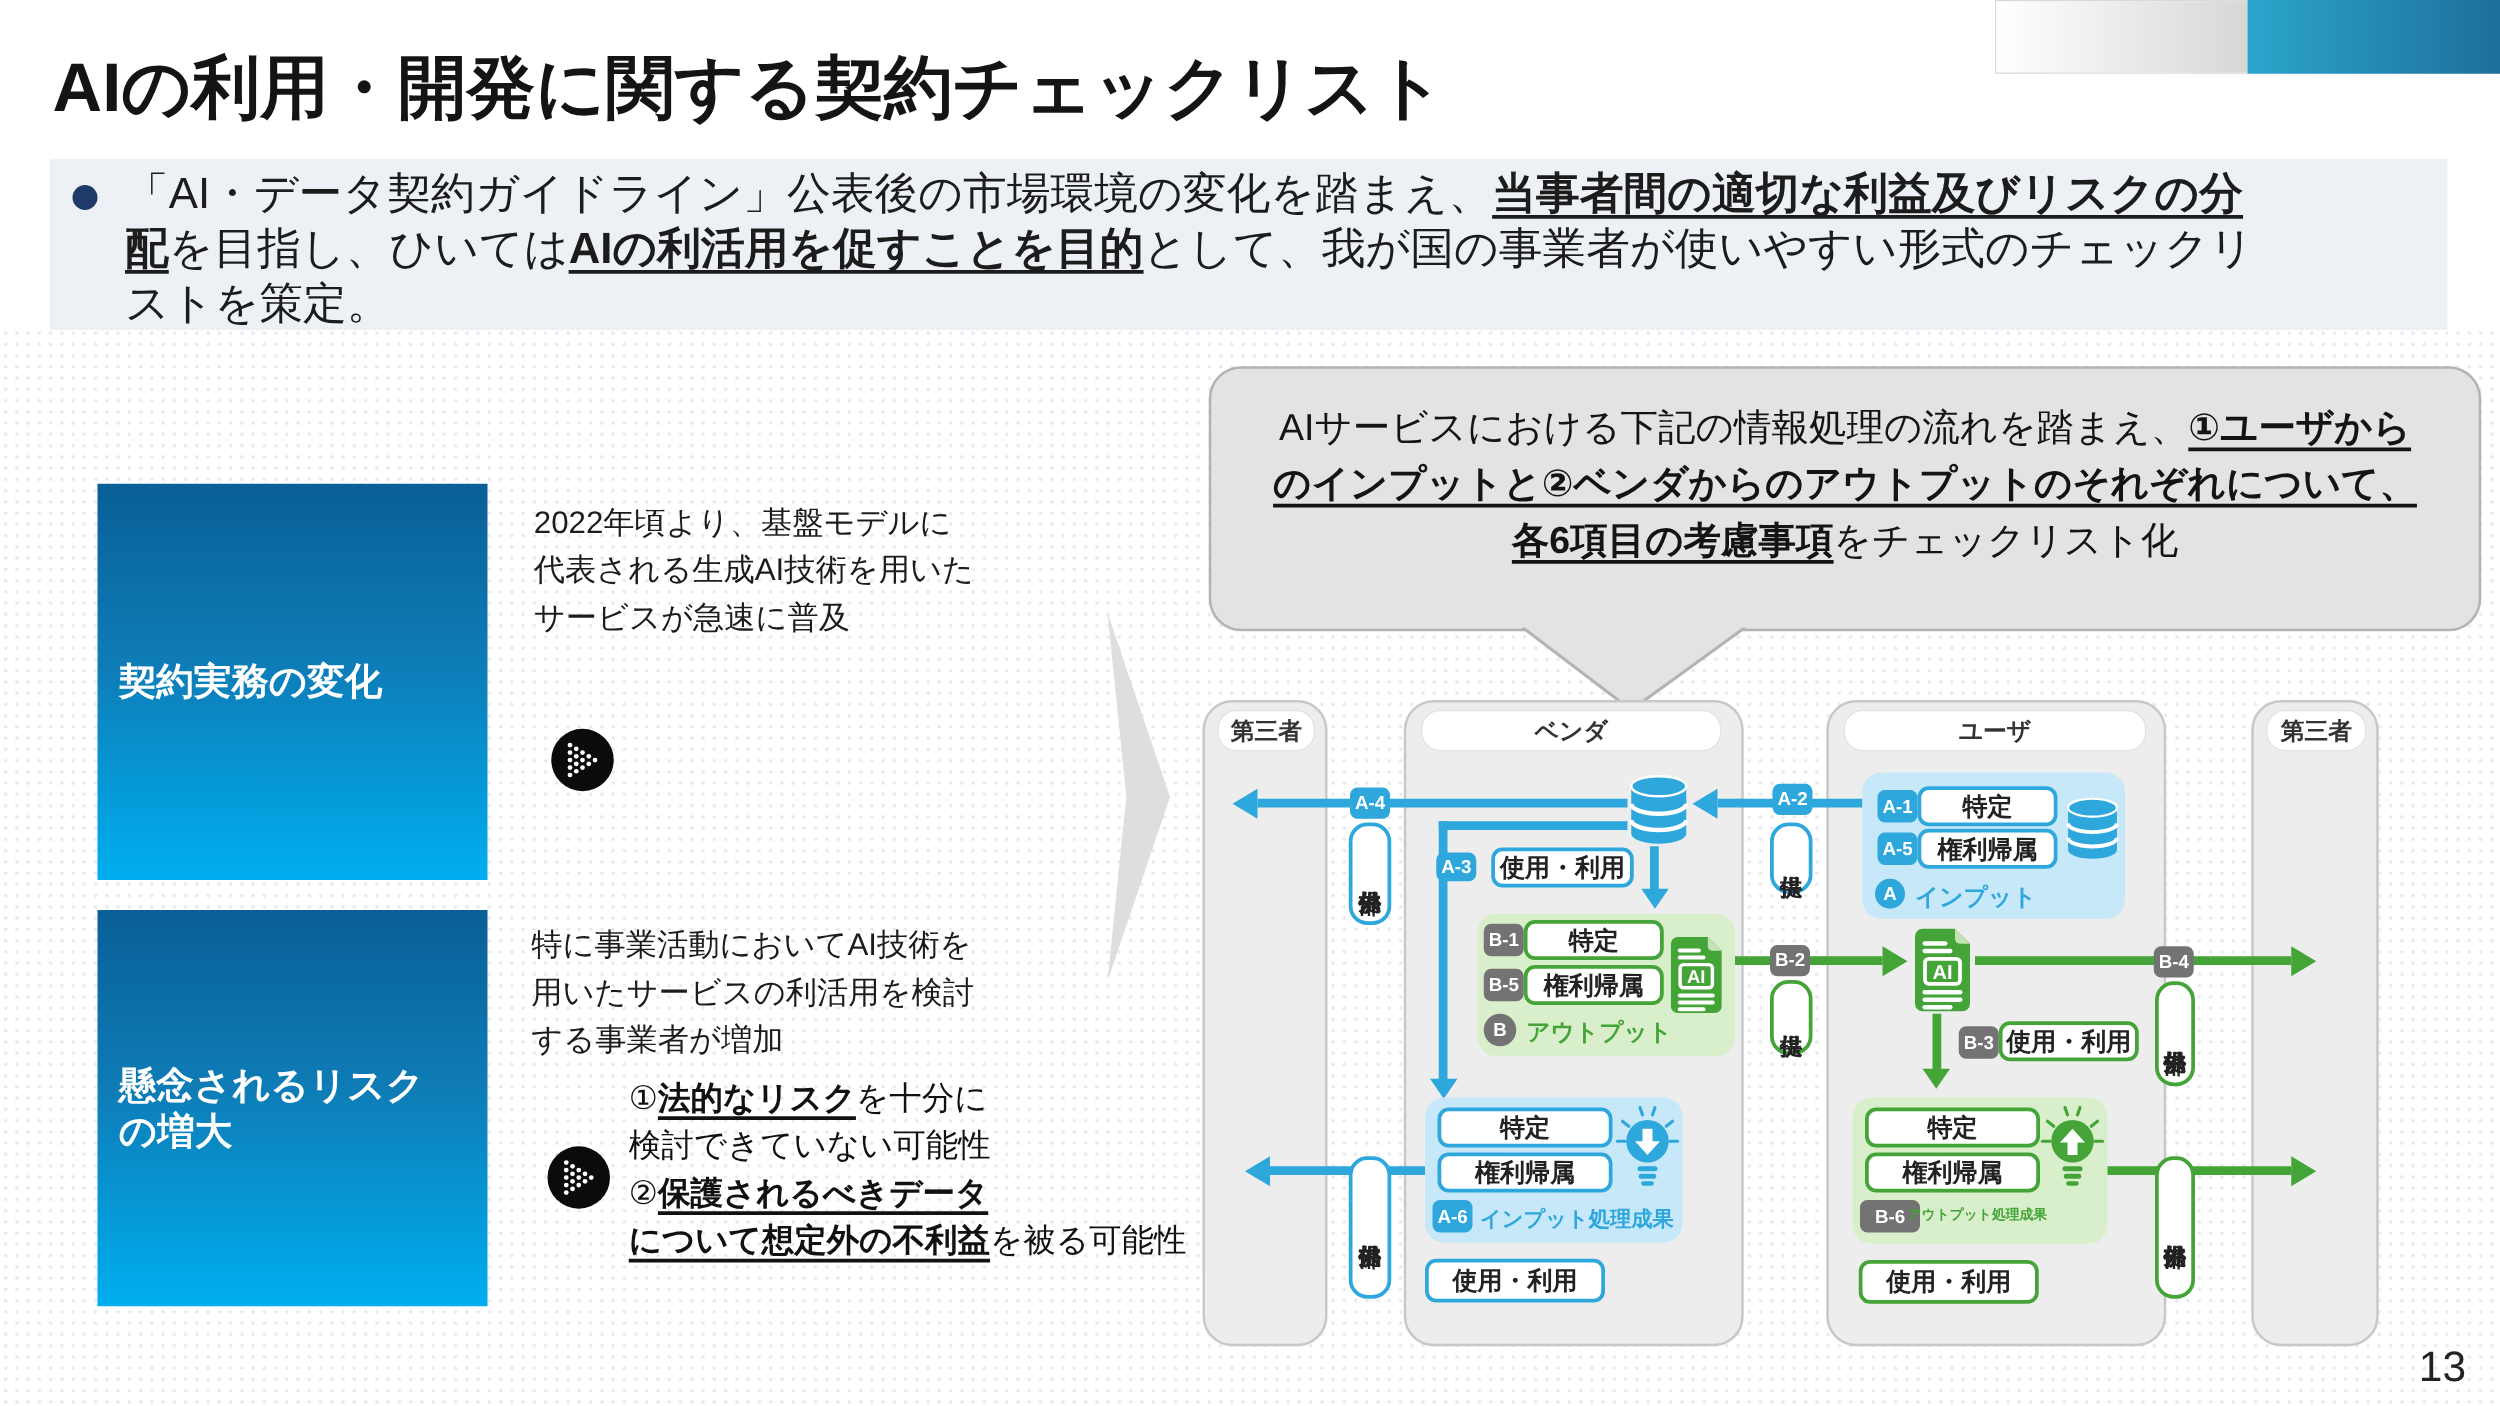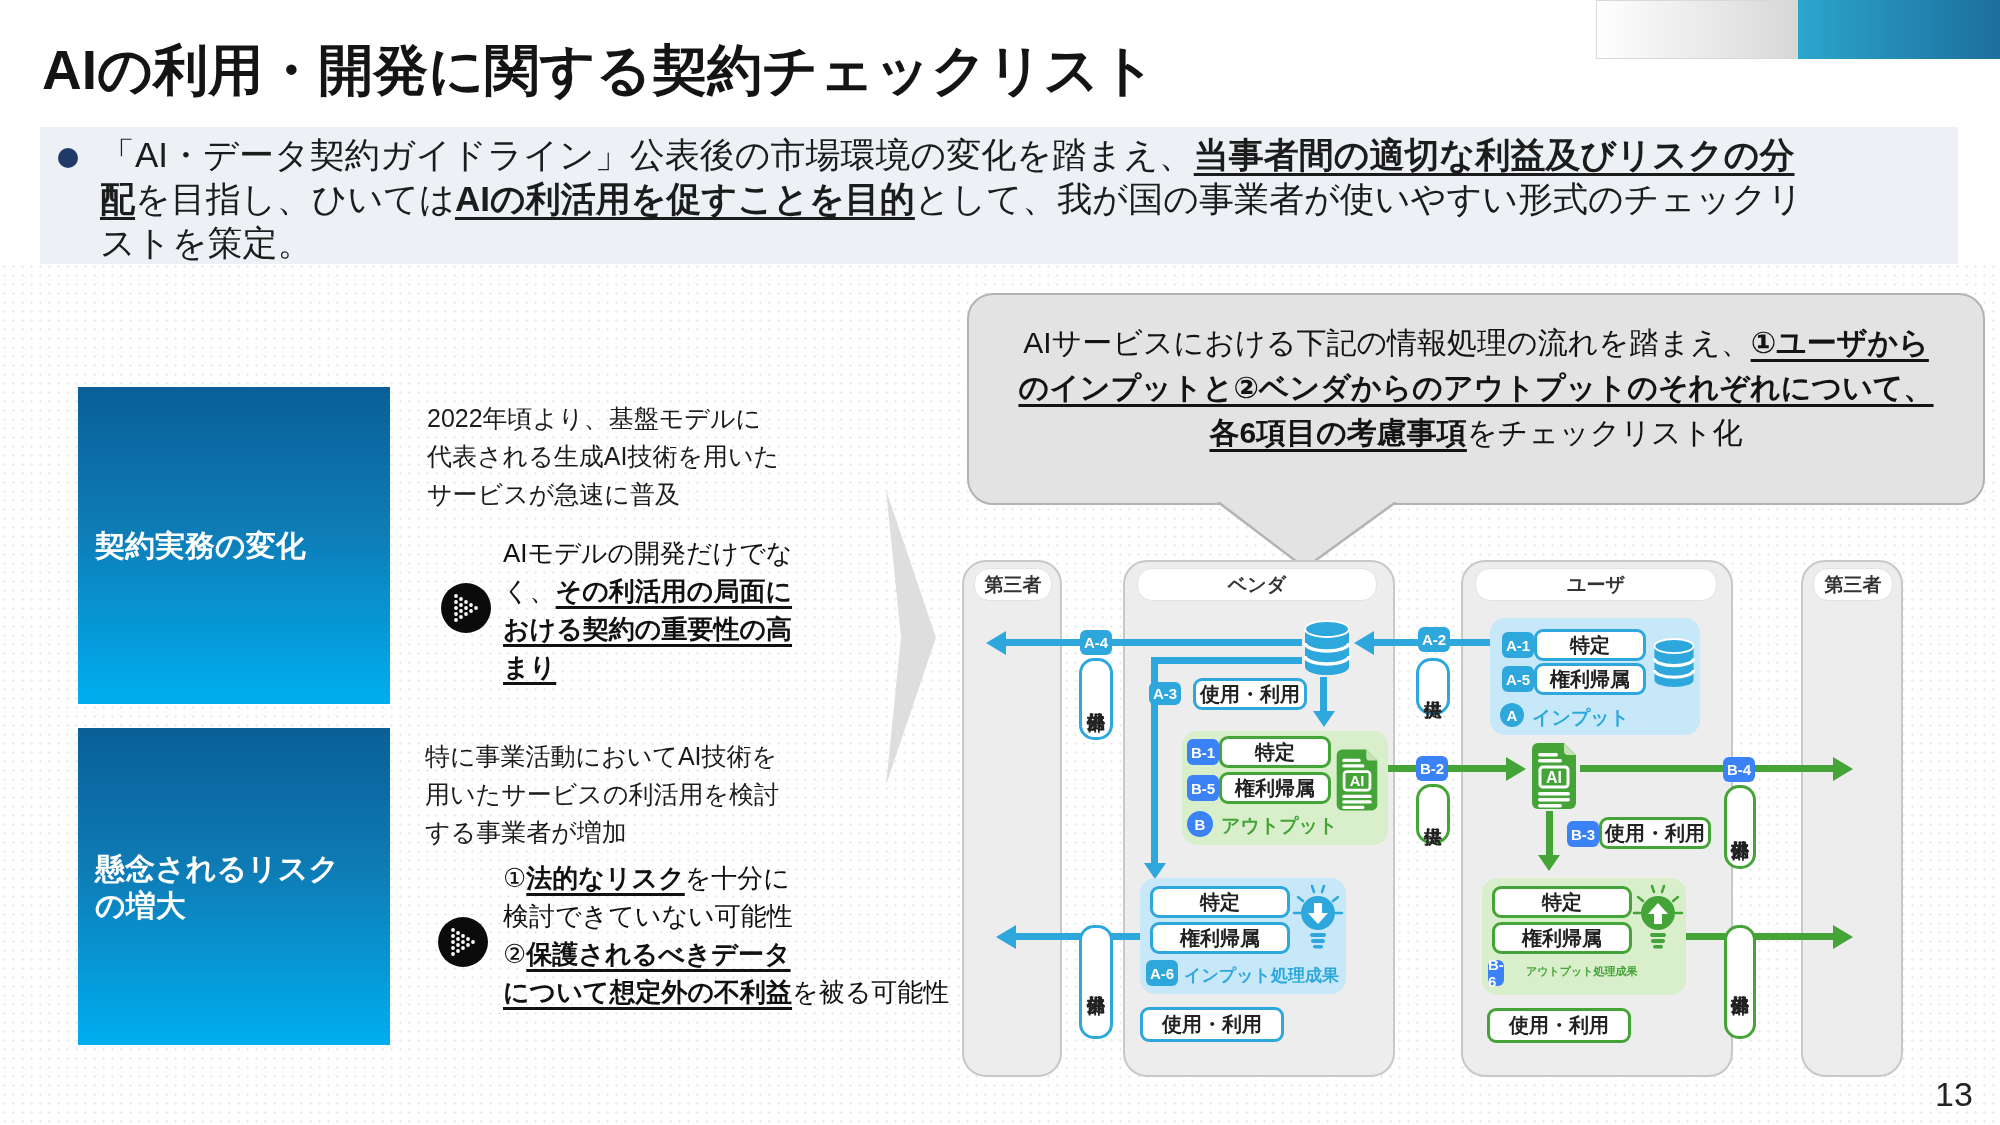--- a/index.html
+++ b/index.html
@@ -45,21 +45,21 @@
     border:2.5px solid #b3b3b3;border-radius:26px;padding:25px 28px 0 28px;
     font-size:30px;line-height:45px;color:#141414;text-align:center;}
 
   
   .diagram{position:absolute;left:960px;top:555px;width:1005px;height:530px;}
   .dcol{position:absolute;background:#ededed;border:2.5px solid #c8c8c8;border-radius:24px;}
   .dhead{position:absolute;background:#ffffff;border:1px solid #e2e2e2;border-radius:15px;height:33px;
     display:flex;align-items:center;justify-content:center;font-size:19px;font-weight:700;color:#333;}
   .badge{position:absolute;display:flex;align-items:center;justify-content:center;color:#fff;
     font-weight:700;font-size:15px;border-radius:6px;}
-  .badge.blue{background:#2ea7dc}.badge.green{background:#3b82f6}
+  .badge.blue{background:#2ea7dc}.badge.green{background:#737373}
   .badge.circ{border-radius:50%;font-size:15px;}
   .wbox{position:absolute;background:#fff;border:3px solid;border-radius:9px;display:flex;align-items:center;
     justify-content:center;font-size:20px;font-weight:600;color:#222;}
   .wbox.blue{border-color:#2ea7dc}.wbox.green{border-color:#45a437}
   .vpill{position:absolute;background:#fff;border:3px solid;border-radius:15px;
     writing-mode:vertical-rl;text-orientation:upright;display:flex;align-items:center;justify-content:center;
     font-size:18px;font-weight:600;color:#222;}
   .vpill.blue{border-color:#2ea7dc}.vpill.green{border-color:#45a437}
   .lightbox{position:absolute;border-radius:15px;}
   .lb-blue{background:#c7e8f8}.lb-green{background:#d9efcc}
@@ -120,24 +120,20 @@
           <circle cx="20" cy="34" r="1.9"></circle>
         <circle cx="25" cy="19" r="1.9"></circle>
           <circle cx="25" cy="25" r="1.9"></circle>
           <circle cx="25" cy="31" r="1.9"></circle>
         <circle cx="30" cy="22" r="1.9"></circle>
           <circle cx="30" cy="28" r="1.9"></circle>
         <circle cx="35" cy="25" r="1.9"></circle>
       </g>
     </svg>
   </div>
-  <div class="point" style="left:503px;top:534px;"><span>AIモデルの開発だけでな
-く、</span><span class="bu">その利活用の局面に
-おける契約の重要性の高
-まり</span></div>
 
   <div class="para" style="left:425px;top:737px;">特に事業活動においてAI技術を
 用いたサービスの利活用を検討
 する事業者が増加</div>
   <div class="dotarrow" style="left:438px;top:917px;">
     <svg width="50" height="50" viewBox="0 0 50 50">
       <g fill="#ffffff">
         <circle cx="15" cy="13" r="1.9"></circle>
           <circle cx="15" cy="19" r="1.9"></circle>
           <circle cx="15" cy="25" r="1.9"></circle>
@@ -309,21 +305,21 @@
           <line x1="50" y1="30" x2="44" y2="30"></line>
         <line x1="20" y1="3" x2="22" y2="9"></line>
           <line x1="32" y1="3" x2="30" y2="9"></line>
       </g>
       <circle cx="26" cy="30" r="17" fill="#45a437"></circle>
       <path d="M22 41 h8 v-10 h6 l-10 -11 -10 11 h6 z" fill="#ffffff"></path>
       <rect x="18" y="50" width="16" height="4" rx="2" fill="#45a437"></rect>
       <rect x="19" y="56" width="14" height="4" rx="2" fill="#45a437"></rect>
       <rect x="21" y="62" width="10" height="3.5" rx="1.7" fill="#45a437"></rect>
     </svg>
-    <div class="badge green" style="left:528px;top:405px;width:16px;height:26px;">B-6</div>
+    <div class="badge green" style="left:528px;top:405px;width:48px;height:26px;">B-6</div>
     <div class="ctext green" style="left:566px;top:409px;font-size:11px;">アウトプット処理成果</div>
     <div class="wbox green" style="left:527px;top:453px;width:144px;height:35px;">使用・利用</div>
 
     <div class="hbar bar-green" style="left:726px;top:378px;width:147px;"></div>
     <div class="ah right green" style="left:873px;top:369.5px;"></div>
     <div class="vpill green" style="left:764px;top:370px;width:32px;height:114px;">外部提供</div>
 
   </div>
 
   <div class="pagenum">13</div>

